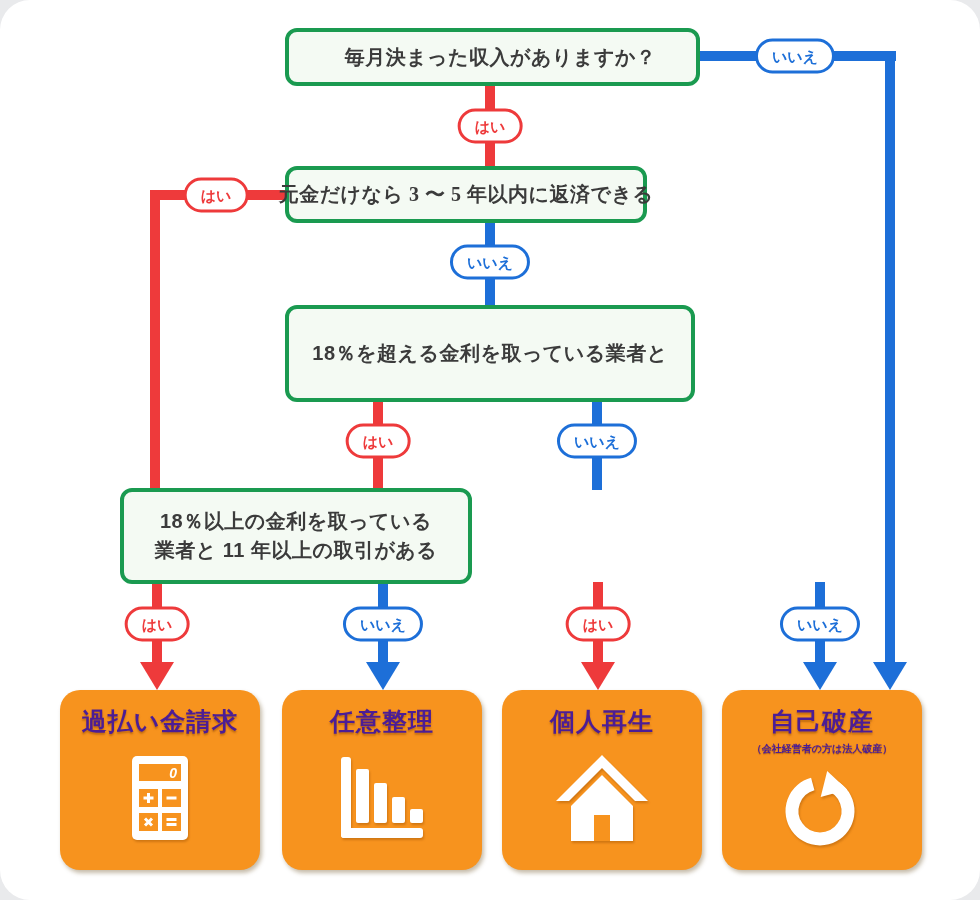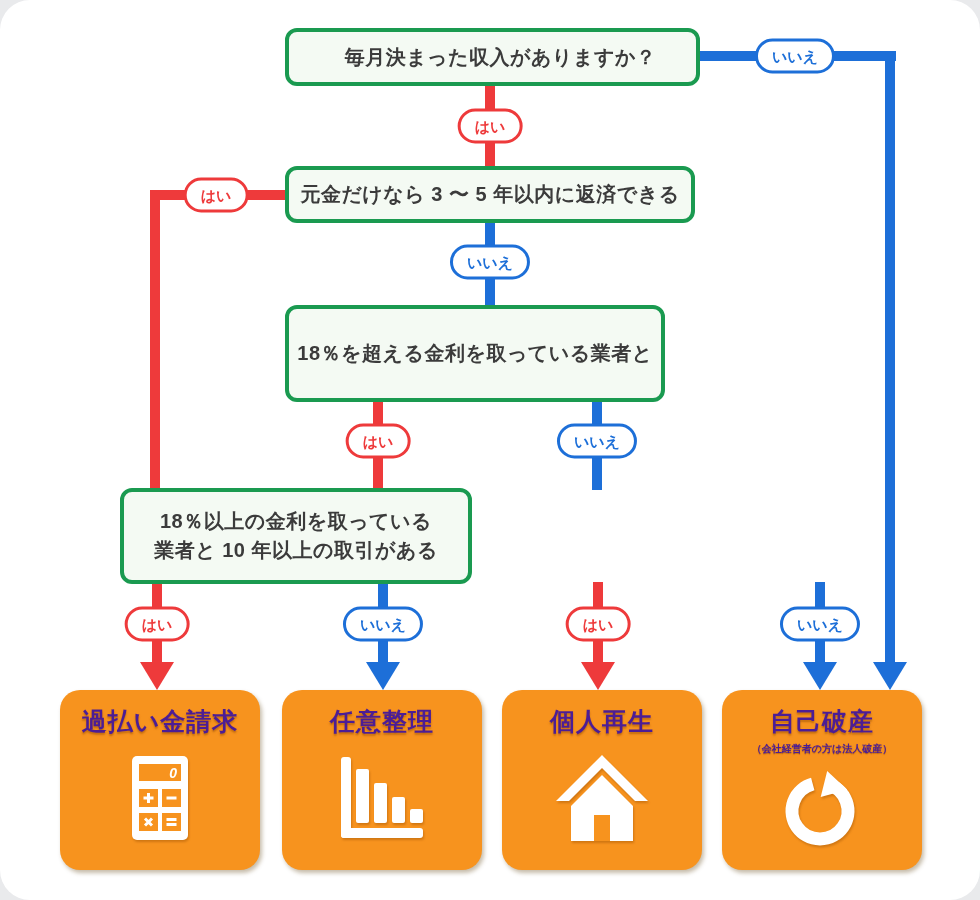--- a/index.html
+++ b/index.html
@@ -147,31 +147,31 @@
     <div class="arrow-down red" style="left:581px; top:662px;"></div>
 
     <div class="line blue" style="left:815px; top:582px; width:10px;  height:82px;"></div>
     <div class="arrow-down blue" style="left:803px; top:662px;"></div>
   </div>
 
   <div class="node" style="left:285px; top:28px; width:415px; height:58px;padding-left:16px;">
     <span>毎月決まった収入がありますか？</span>
   </div>
 
-  <div class="node" style="left:285px; top:166px; width:410px; height:57px;">
+  <div class="node" style="left:285px; top:166px; width:362px; height:57px;font-family:Liberation Serif, serif;">
     <span>元金だけなら 3 〜 5 年以内に返済できる</span>
   </div>
 
-  <div class="node" style="left:285px; top:305px; width:380px; height:97px;">
+  <div class="node" style="left:285px; top:305px; width:410px; height:97px;">
     <span>18％を超える金利を取っている業者と</span>
   </div>
 
   <div class="node" style="left:120px; top:488px; width:352px; height:96px;">
     <span>18％以上の金利を取っている</span>
-    <span>業者と 10 年以上の取引がある</span>
+    <span>業者と 11 年以上の取引がある</span>
   </div>
 
 
   <div class="badge yes" style="left:490px; top:126px;">はい</div>
   <div class="badge no" style="left:795px; top:56px;">いいえ</div>
   <div class="badge yes" style="left:216px; top:195px;">はい</div>
   <div class="badge no" style="left:490px; top:262px;">いいえ</div>
   <div class="badge yes" style="left:378px; top:441px;">はい</div>
   <div class="badge no" style="left:597px; top:441px;">いいえ</div>
   <div class="badge yes" style="left:157px; top:624px;">はい</div>

